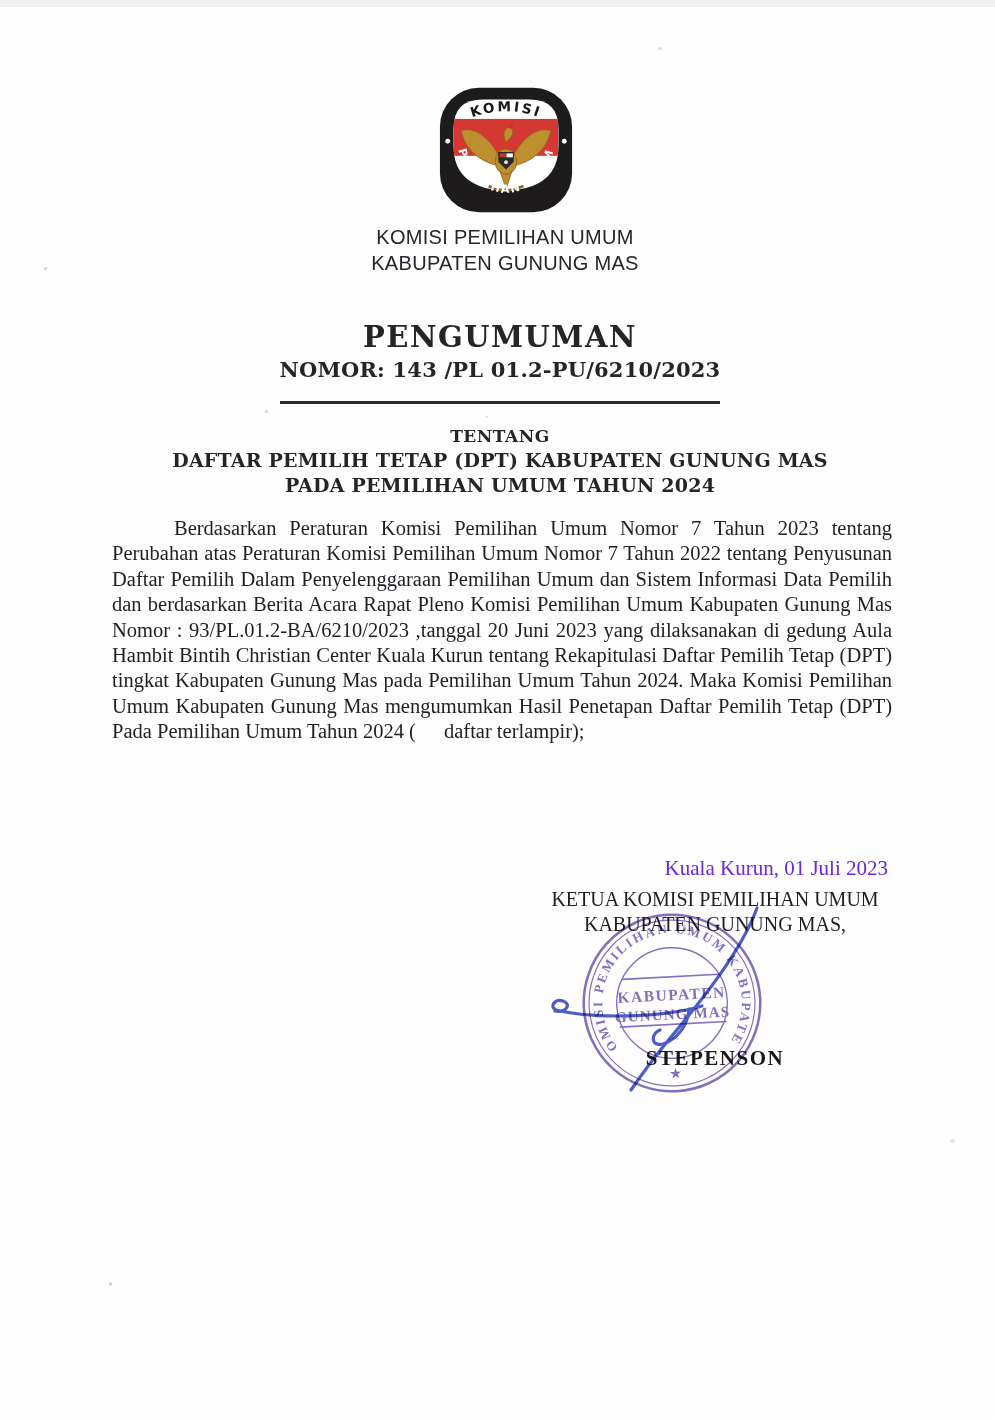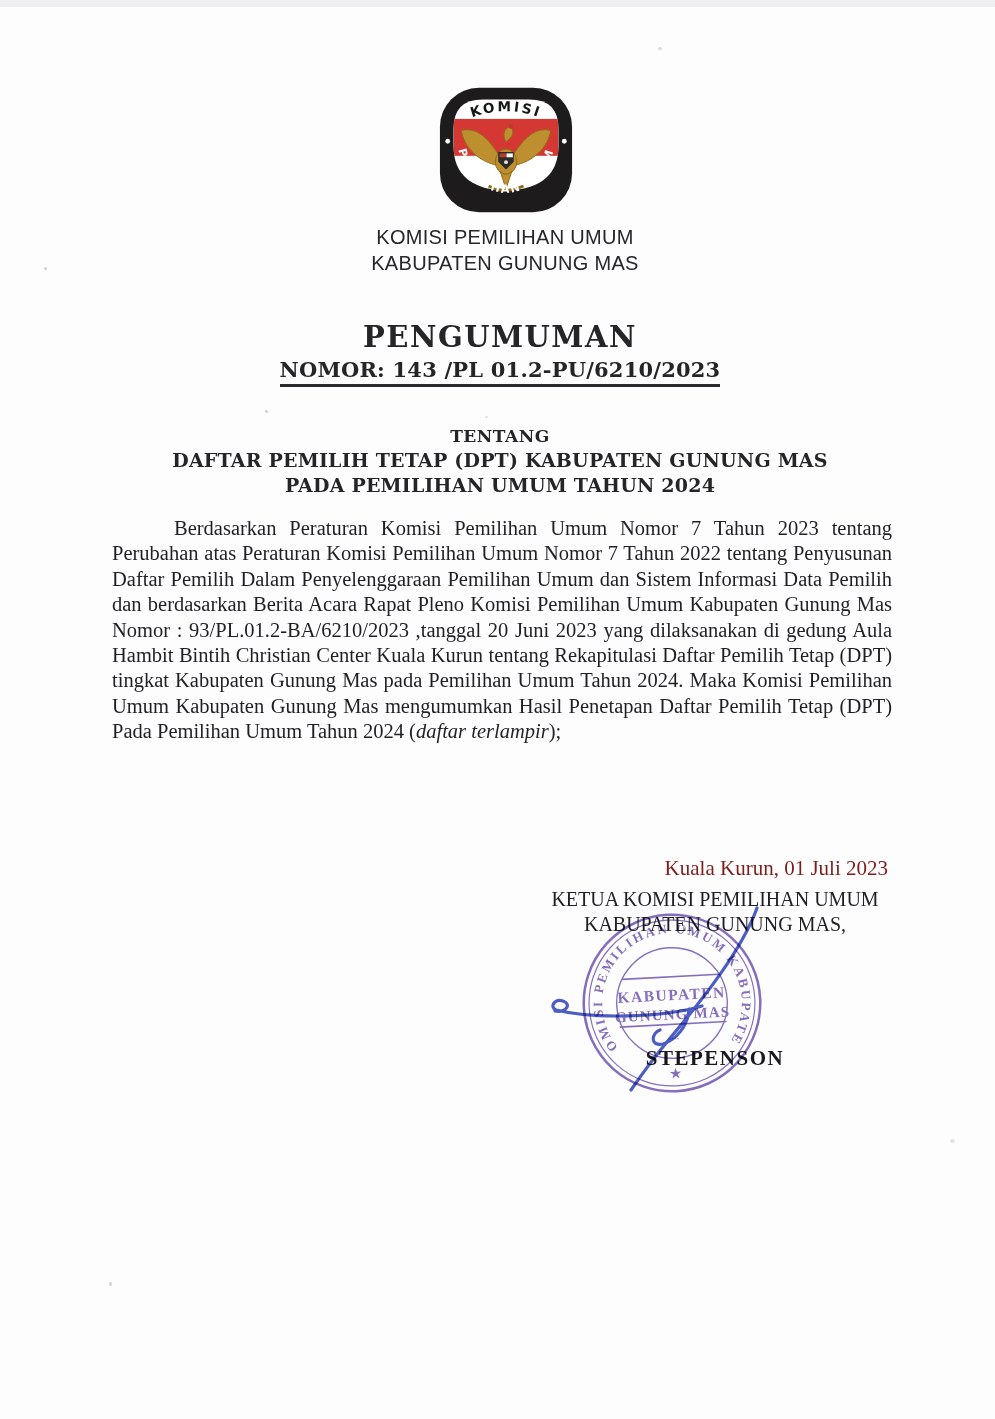--- a/index.html
+++ b/index.html
@@ -20,40 +20,40 @@
 
   
   .title-block{position:absolute;left:0;top:320px;width:1000px;text-align:center;color:#252527;}
   .title-heading{
     font-family:"DejaVu Serif",serif;font-weight:bold;font-size:29px;
     letter-spacing:1.5px;line-height:34px;
   }
   .title-number{
     display:inline-block;margin-top:3px;
     font-family:"DejaVu Serif",serif;font-weight:bold;font-size:21px;
-    letter-spacing:.2px;border-bottom:3px solid #2b2b2e;padding-bottom:2px;
+    letter-spacing:.2px;border-bottom:3px solid #2b2b2e;padding-bottom:19px;
   }
 
   
   .subject-block{position:absolute;left:0;top:424px;width:1000px;text-align:center;color:#252527;
     font-family:"DejaVu Serif",serif;font-weight:bold;}
   .subject-label{font-size:17px;line-height:24px;letter-spacing:.5px;}
   .subject-line{font-size:19px;line-height:25px;letter-spacing:.2px;}
 
   
   .body-text{
     position:absolute;left:112px;top:516px;width:780px;
     font-size:20.5px;line-height:25.4px;text-align:justify;color:#1f1f24;
   }
   .body-text p{margin:0 0 16px 0;text-indent:62px;}
   .seg-bold{font-weight:normal;}
-  .seg-italic{font-style:italic;}
+  .seg-italic{margin-left:28px;}
 
   
-  .date-line{position:absolute;top:856px;right:107px;font-size:21px;color:#7f1d1d;}
+  .date-line{position:absolute;top:856px;right:107px;font-size:21px;color:#6d28d9;}
   .signatory{
     position:absolute;left:540px;top:887px;width:350px;text-align:center;
     font-size:20px;line-height:25px;color:#1f1f24;
   }
   .signatory-name{
     position:absolute;left:540px;top:1046px;width:350px;text-align:center;
     font-size:21px;font-weight:bold;letter-spacing:1.5px;color:#18181d;
   }
 
   

